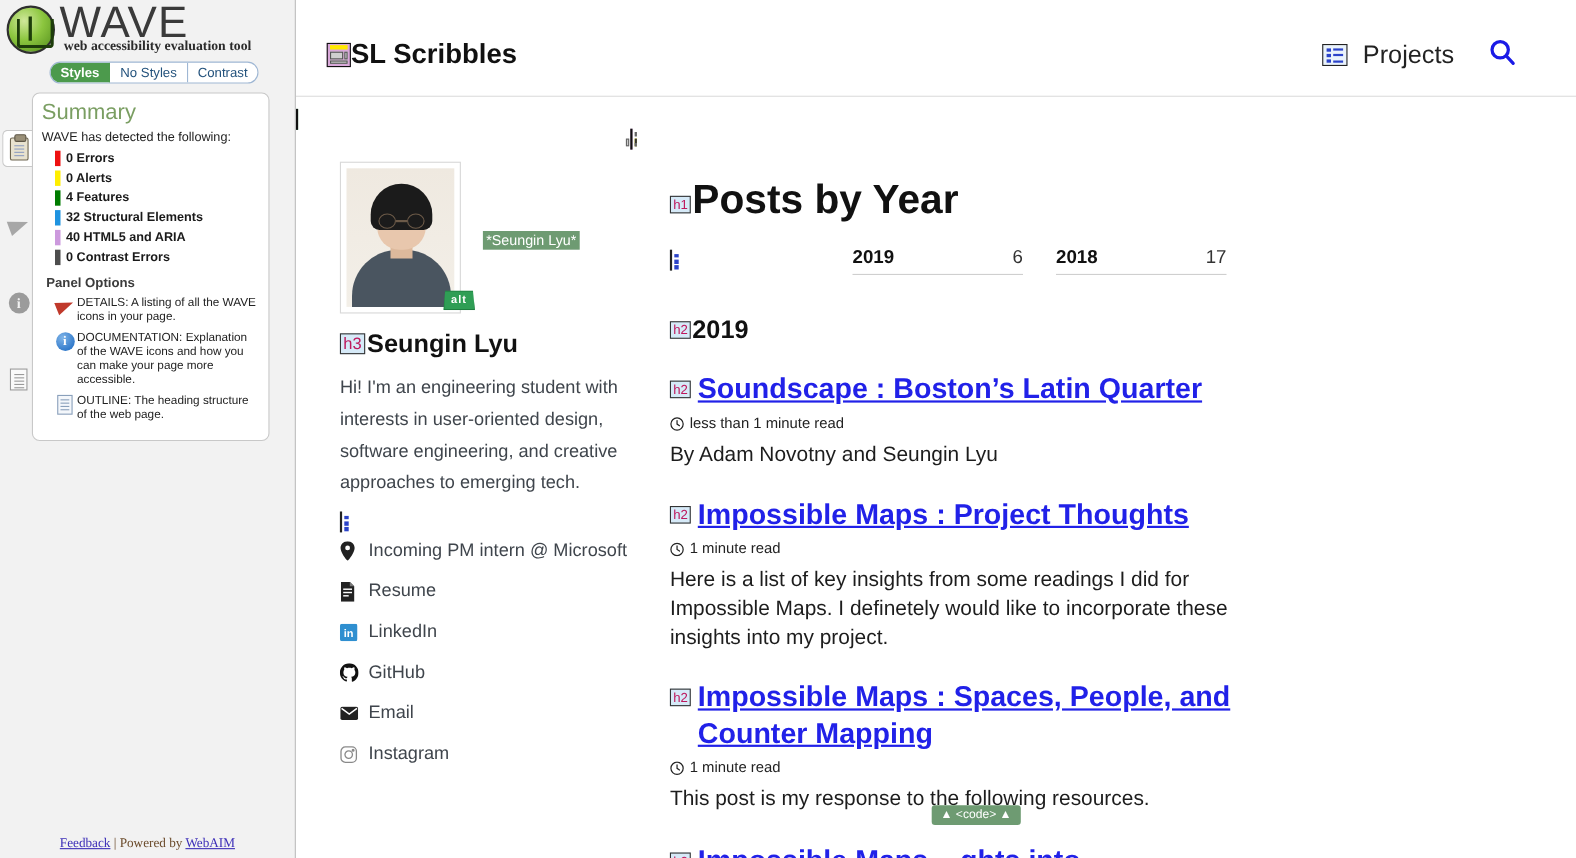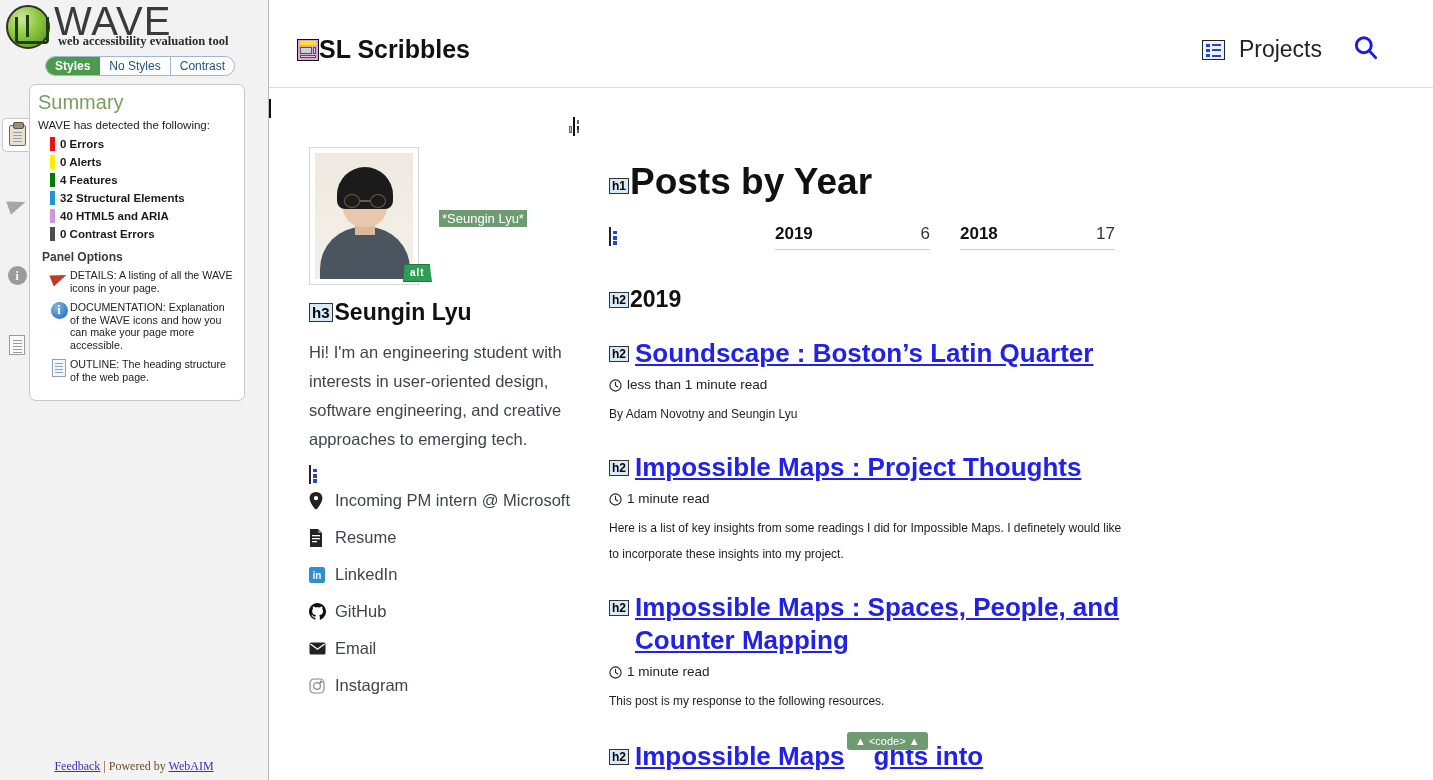--- a/index.html
+++ b/index.html
@@ -190,22 +190,22 @@
     position: relative;
   }
   .ic-skip .arr {
     position: absolute; left: 4px; top: 3px; font-size: 15px; color: #fff; line-height: 14px;
     font-weight: bold;
   }
   .ic-skip .ul { position: absolute; left: 3px; right: 3px; bottom: 4px; height: 2.6px; background: #fff; }
 
   .h-badge {
     display: inline-block; background: #d6eaf8; border: 1.5px solid #333;
-    font-family: "Liberation Sans", sans-serif; font-weight: bold;
-    color: #000000; padding: 0 1px; vertical-align: middle;
+    font-family: "Liberation Sans", sans-serif; font-weight: normal;
+    color: #be185d; padding: 0 1px; vertical-align: middle;
   }
 
   .search-icon { width: 27px; height: 27px; }
 
   
   .body-wrap { display: flex; padding: 4px 0 0 0; position: relative; }
   .left-col { width: 318px; flex: 0 0 318px; padding-left: 20px; position: relative; }
   .right-col { flex: 1 1 auto; padding-left: 22px; padding-right: 40px; position: relative; }
 
   .skip-holder { position: absolute; left: 0px; top: 8px; }
@@ -280,21 +280,21 @@
 
   .post { margin-top: 24px; }
   .post-title-row { display: flex; align-items: flex-start; }
   .post-title-row .h-badge { font-size: 12px; padding: 0 2px; margin-top: 9px; flex: 0 0 auto; }
   .post-title {
     font-size: 26px; font-weight: bold; color: #2121e8; text-decoration: underline;
     line-height: 33px; margin-left: 6px; max-width: 520px;
   }
   .post-meta { display: flex; align-items: flex-end; margin-top: 7px; font-size: 13.5px; color: #222; }
   .post-meta .clock { margin-right: 5px; display: flex; align-items: center; }
-  .post-excerpt { margin-top: 9px; font-size: 12px; line-height: 26px; color: #1d1d1d; max-width: 515px; }
+  .post-excerpt { margin-top: 9px; font-size: 19px; line-height: 26px; color: #1d1d1d; max-width: 515px; }
 
   .code-tip {
     position: absolute; background: #6e9b72; color: #fff;
     font-size: 11px; padding: 3px 8px; border-radius: 3px;
     white-space: nowrap; font-family: "Liberation Sans", sans-serif;
   }
 </style>
 </head>
 <body>
 

